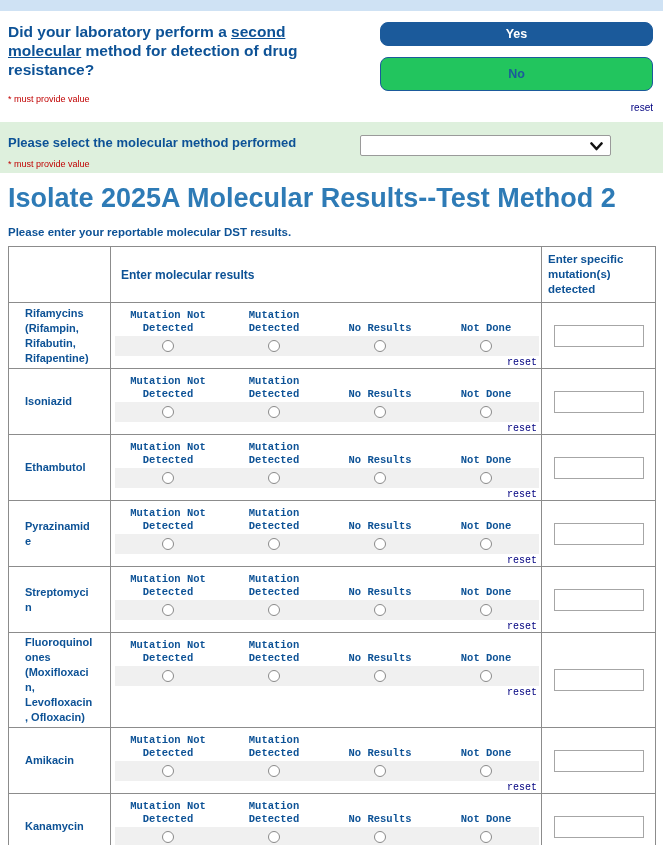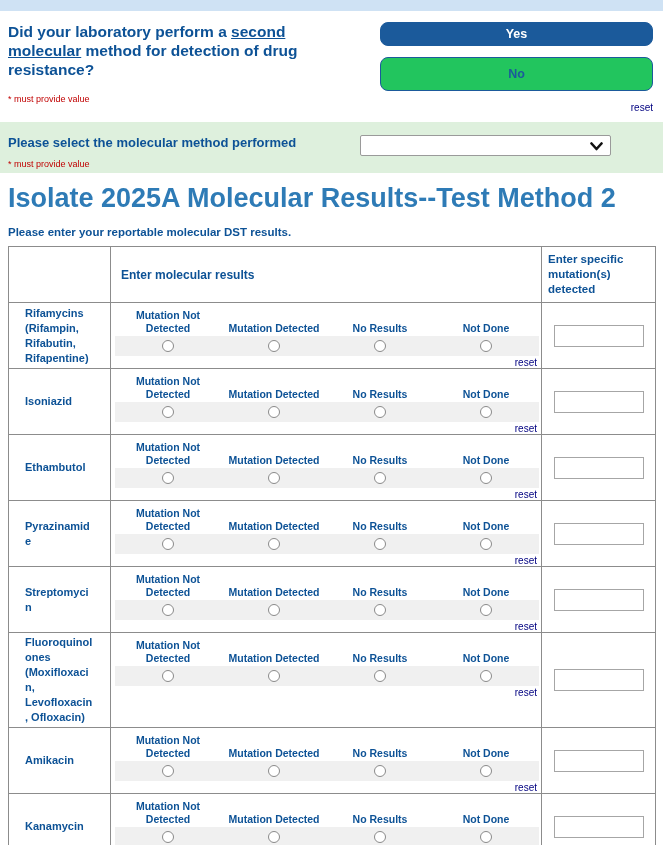--- a/index.html
+++ b/index.html
@@ -52,21 +52,21 @@
   table.results{border-collapse:collapse;margin:8px 8px 0 8px;width:647px;table-layout:fixed;}
   table.results th, table.results td{border:1px solid var(--border);}
   col.c1{width:102px;} col.c2{width:431px;} col.c3{width:114px;}
   tr.hdr{height:52px;}
   th{color:var(--blue);font-weight:bold;text-align:left;background:#fff;}
   th.h-results{vertical-align:middle;padding-left:10px;font-size:12px;}
   th.h-mutation{vertical-align:top;padding:5px 6px;font-size:11.5px;line-height:15px;}
   tr.drug-row{height:66px;}
   td.drug{vertical-align:middle;padding:2px 16px;color:var(--blue);font-weight:bold;
           font-size:11px;line-height:15px;word-wrap:break-word;}
-  td.opts{vertical-align:top;padding:5px 2px 0 4px;}
+  td.opts{vertical-align:top;padding:5px 2px 0 4px;font-family:Liberation Mono, monospace;}
   .opt-labels{display:flex;align-items:flex-end;min-height:26px;}
   .opt-labels .lbl{flex:1 1 25%;text-align:center;color:var(--blue);font-weight:bold;
                    font-size:10.5px;line-height:12.5px;}
   .opt-strip{background:#f0f0f0;height:20px;display:flex;align-items:center;margin-top:2px;}
   .opt-strip .cell{flex:1 1 25%;display:flex;justify-content:center;}
   .radio{width:12px;height:12px;border:1.5px solid #8a8a8a;border-radius:50%;background:#fff;
          display:inline-block;cursor:pointer;}
   .row-reset{text-align:right;padding:1px 2px 0 0;font-size:9.5px;line-height:11px;}
   td.mut{vertical-align:middle;text-align:center;}
   td.mut input{width:90px;height:22px;border:1px solid #a6a6a6;background:#fff;border-radius:0;

